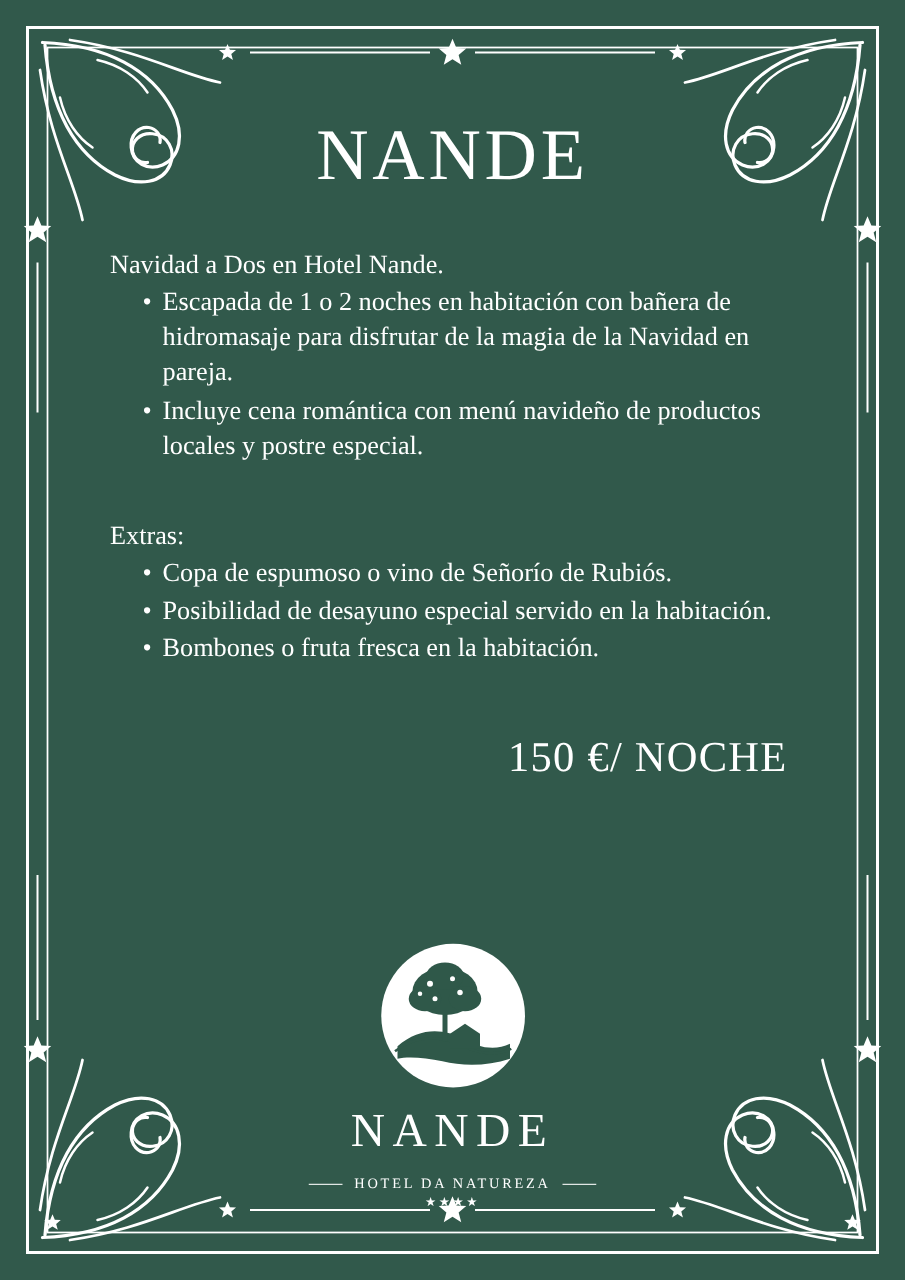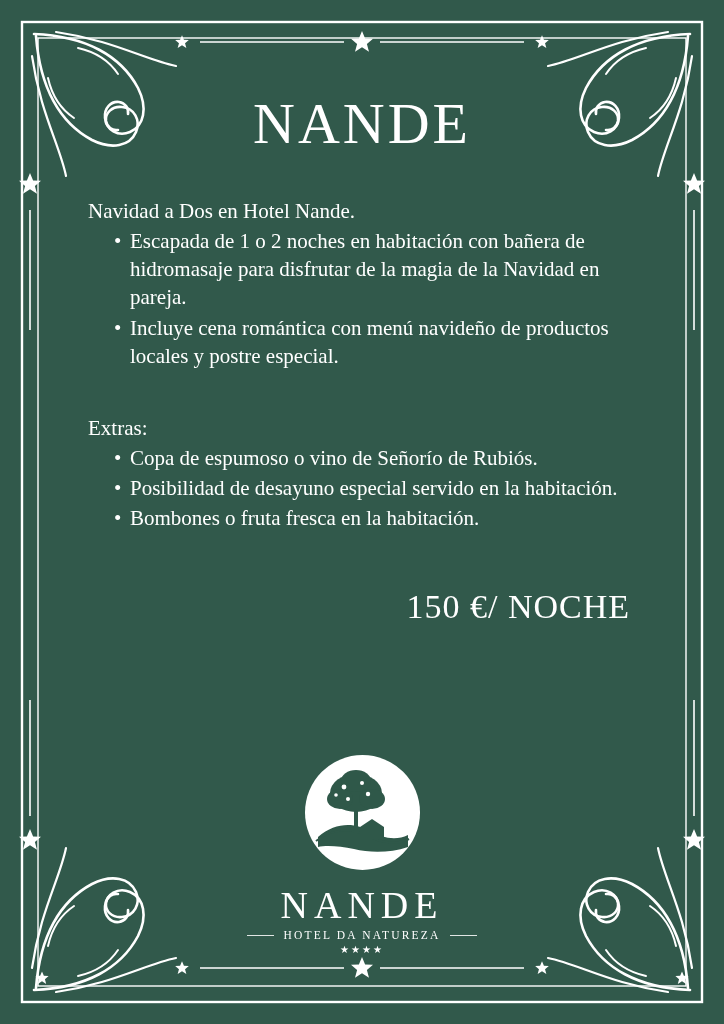--- a/index.html
+++ b/index.html
@@ -125,21 +125,21 @@
     justify-content: center;
     overflow: hidden;
   }
   .logo-name {
     margin-top: 13px;
     font-size: 38px;
     letter-spacing: 6px;
     font-family: "Liberation Serif", serif;
   }
   .logo-sub-wrap {
-    margin-top: 2px;
+    margin-top: 14px;
     display: flex;
     align-items: center;
     gap: 9px;
     width: 230px;
     justify-content: center;
   }
   .rule {
     flex: 1;
     height: 1px;
     background: rgba(255,255,255,0.85);

